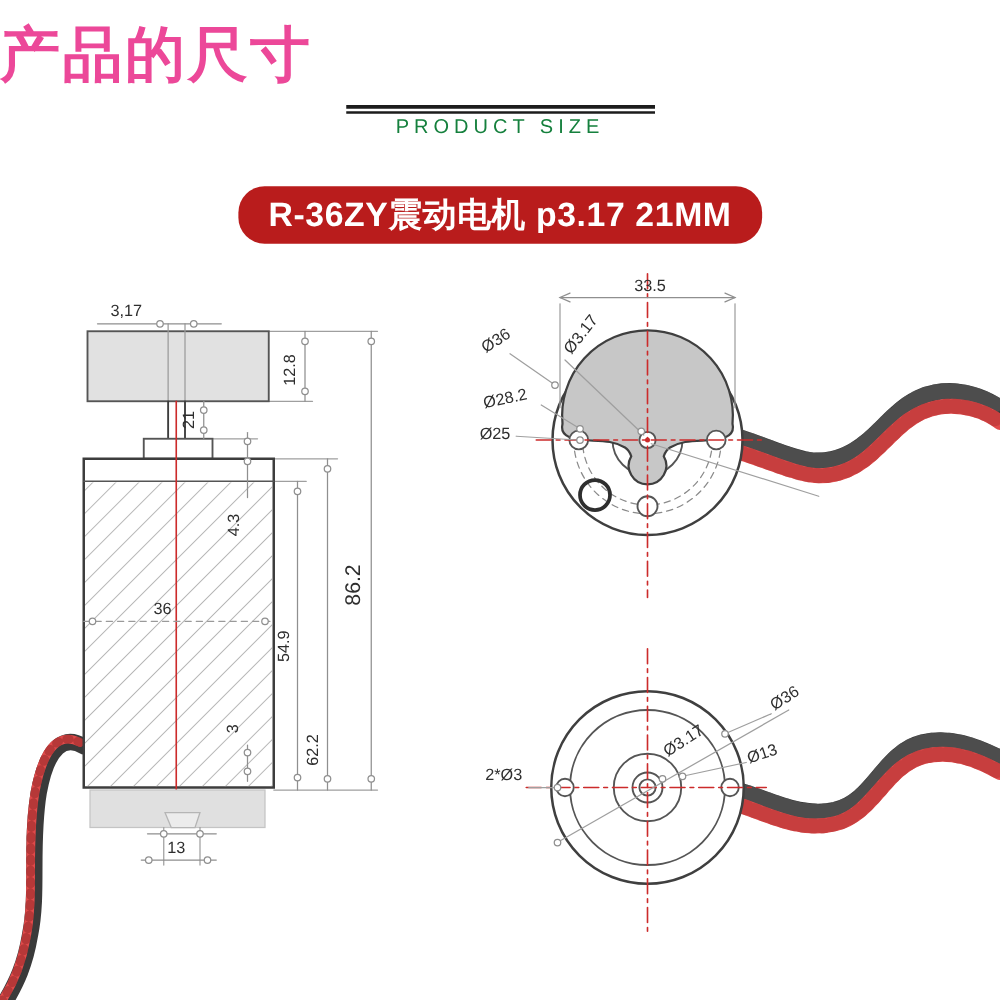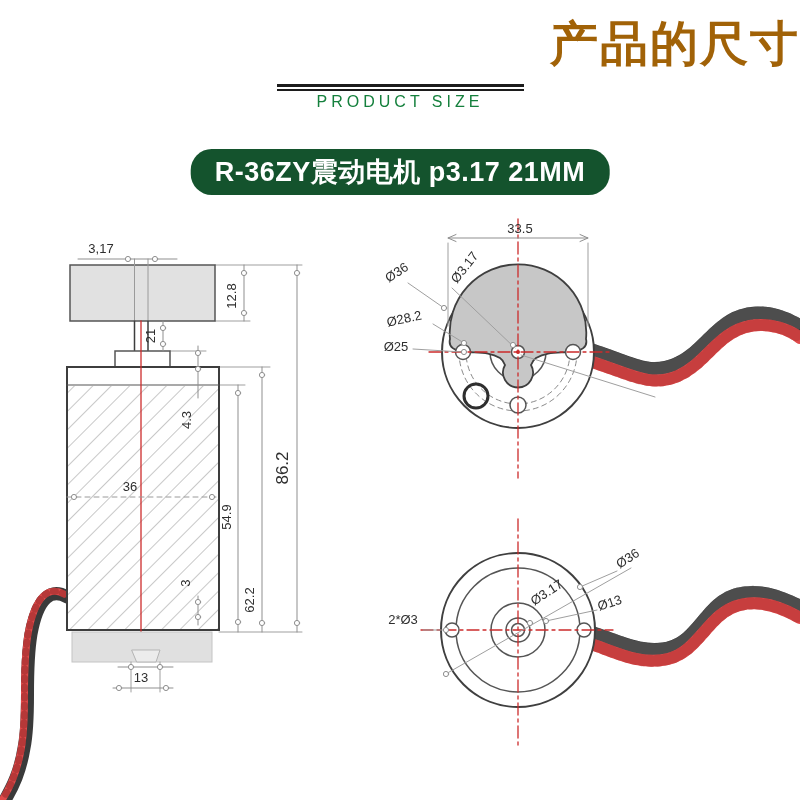--- a/index.html
+++ b/index.html
@@ -1,26 +1,26 @@
 <!DOCTYPE html>
 <html><head>
 <meta charset="utf-8">
 <style>
   html,body{margin:0;padding:0;background:#fff;}
   .canvas{position:relative;width:800px;height:800px;background:#ffffff;overflow:hidden;
           font-family:"Liberation Sans",sans-serif;}
-  .title{position:absolute;top:12px;left:0;width:100%;text-align:right;
-         font-size:48px;font-weight:800;color:#a16207;letter-spacing:2px;margin:0;}
+  .title{position:absolute;top:12px;left:0;width:100%;text-align:left;
+         font-size:48px;font-weight:800;color:#ec4899;letter-spacing:2px;margin:0;}
   .rule{position:absolute;top:84px;left:277px;width:247px;}
   .rule .bar1{height:3px;background:#1c1c1c;margin-bottom:2px;}
   .rule .bar2{height:2px;background:#1c1c1c;}
   .subtitle{position:absolute;top:93px;left:0;width:100%;text-align:center;
             font-size:16px;letter-spacing:4px;color:#15803d;font-weight:500;}
   .pill{position:absolute;top:149px;left:50%;transform:translateX(-50%);
-        background:#14532d;color:#ffffff;border-radius:21px;padding:5px 24px;
+        background:#b91c1c;color:#ffffff;border-radius:21px;padding:5px 24px;
         font-size:27px;font-weight:700;white-space:nowrap;letter-spacing:.5px;}
   svg text{font-family:"Liberation Sans",sans-serif;fill:#2e2e2e;}
   .dim{font-size:13px;}
   .dimBig{font-size:17px;}
 </style>
 </head>
 <body>
 
 <div class="canvas">
 

